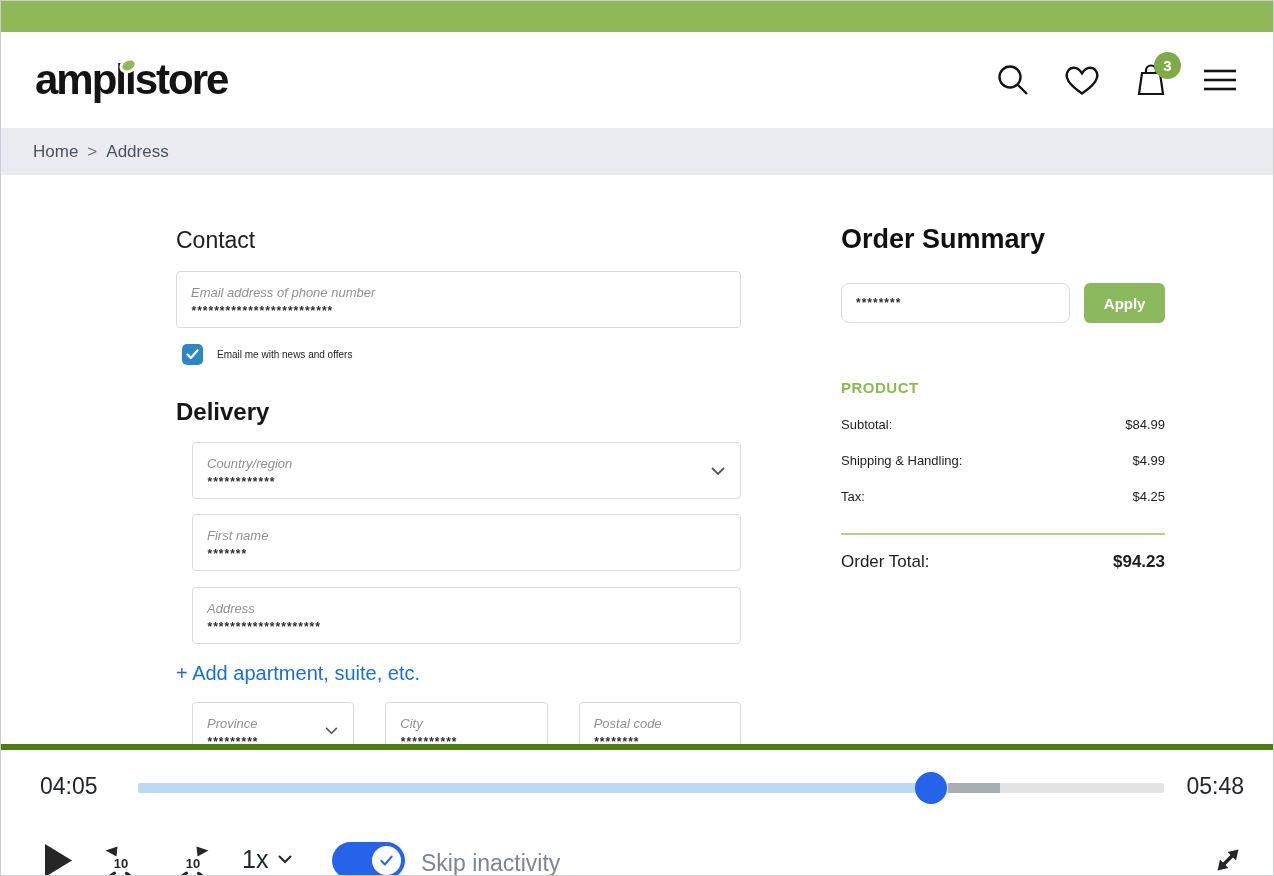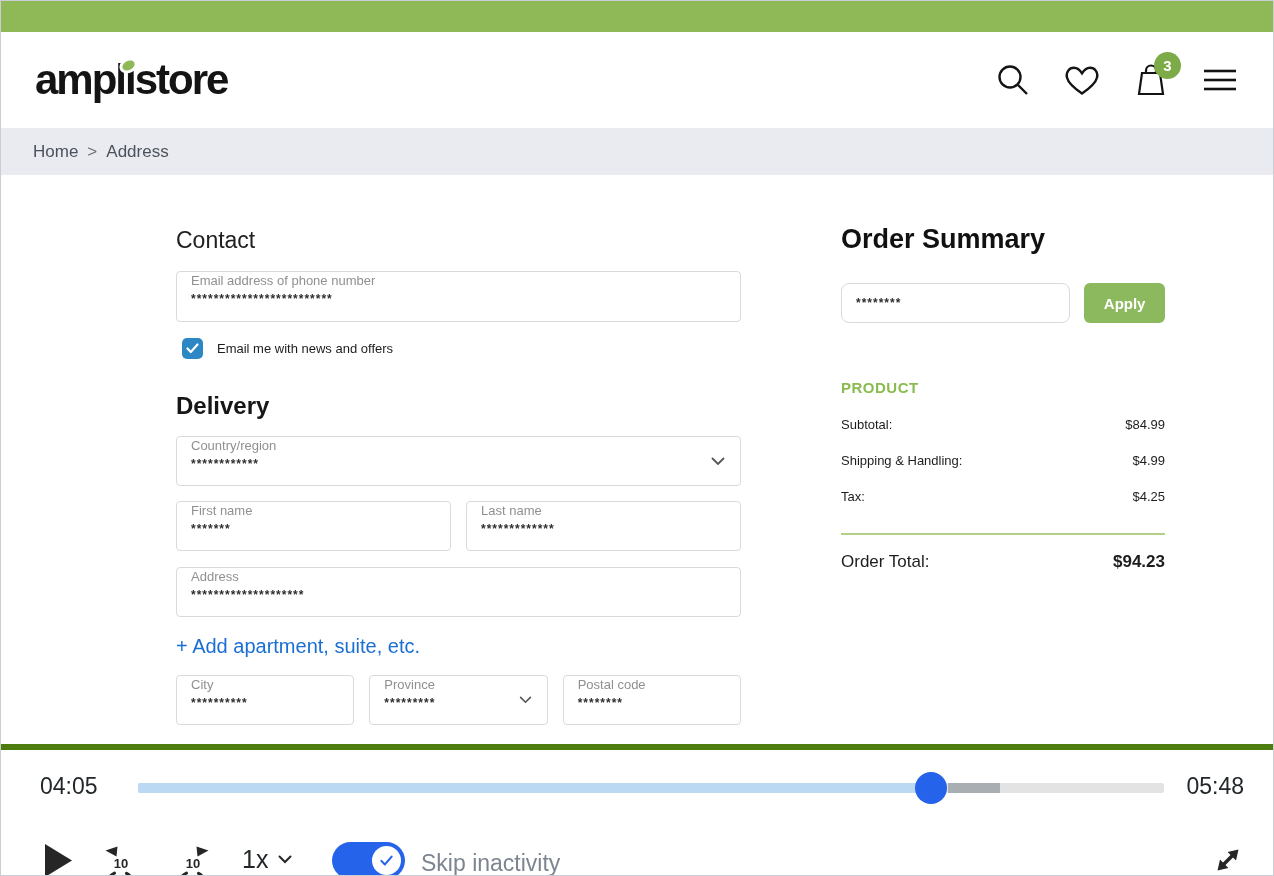--- a/index.html
+++ b/index.html
@@ -26,31 +26,31 @@
   .breadcrumb .sep { color:#6a7078; }
 
   .content { position:relative; height:561px; background:#fff; }
   .col-left { position:absolute; left:175px; top:52px; width:565px; }
   .col-right { position:absolute; left:840px; top:49px; width:324px; }
 
   h2.light { font-size:23px; font-weight:400; color:#202020; margin-bottom:17px; }
   h2.bold  { font-size:24px; font-weight:700; color:#161616; margin-bottom:16px; }
   h2.big   { font-size:27px; font-weight:700; color:#111; margin-bottom:28px; }
 
-  .field { border:1px solid #dadada; border-radius:4px; background:#fff; padding:0 14px 7px;
-    position:relative; min-height:51px; }
-  .field.h50 { min-height:50px; }
+  .field { border:1px solid #dadada; border-radius:4px; background:#fff; padding:12px 14px 7px;
+    position:relative; min-height:51px;font-style:italic; }
+  .field.h50 { min-height:50px;margin-left:16px; }
   .flabel { font-size:13px; color:#909090; line-height:17px; }
   .fvalue { font-size:12px; font-weight:700; color:#2e2e2e; letter-spacing:1px; line-height:17px; margin-top:2px; }
   .chev { position:absolute; right:15px; top:50%; margin-top:-4px; }
 
   .cbrow { display:flex; align-items:center; gap:14px; margin:16px 0 0 6px; }
   .checkbox { width:21px; height:21px; border-radius:5px; background:#2d87c4; display:flex;
     align-items:center; justify-content:center; cursor:pointer; flex:none; }
-  .cbrow label { font-size:13px; color:#1d1d1f; }
+  .cbrow label { font-size:10px; color:#1d1d1f; }
 
   .mt16 { margin-top:16px; } .mt33 { margin-top:33px; }
   .row2 { display:flex; gap:15px; margin-top:15px; }
   .row2 > .field { flex:1; }
   .row3 { display:flex; gap:15px; margin-top:17px; }
   .row3 > .field { width:178.5px; }
   .addlink { display:inline-block; margin-top:18px; font-size:20px; color:#1a6fd4; cursor:pointer; }
 
   .couprow { display:flex; gap:14px; margin-top:2px; }
   .coupon { width:230px; height:40px; border:1px solid #dadada; border-radius:8px; display:flex;
@@ -160,48 +160,44 @@
             <polyline points="1.5,1.5 7,7 12.5,1.5"></polyline>
           </svg>
       </span>
     </div>
 
     <div class="row2">
       <div class="field h50">
         <div class="flabel">First name</div>
         <div class="fvalue">*******</div>
       </div>
-      <div class="field h50">
-        <div class="flabel">Last name</div>
-        <div class="fvalue">*************</div>
-      </div>
     </div>
 
     <div class="field h50 mt16">
       <div class="flabel">Address</div>
       <div class="fvalue">********************</div>
     </div>
 
     <span class="addlink">+ Add apartment, suite, etc.</span>
 
     <div class="row3">
-      <div class="field h50">
-        <div class="flabel">City</div>
-        <div class="fvalue">**********</div>
-      </div>
       <div class="field h50">
         <div class="flabel">Province</div>
         <div class="fvalue">*********</div>
         <span class="chev">
           <svg width="13" height="8" viewBox="0 0 14 9" fill="none" stroke="#555" stroke-width="1.8" stroke-linecap="round">
               <polyline points="1.5,1.5 7,7 12.5,1.5"></polyline>
             </svg>
         </span>
       </div>
       <div class="field h50">
+        <div class="flabel">City</div>
+        <div class="fvalue">**********</div>
+      </div>
+      <div class="field h50">
         <div class="flabel">Postal code</div>
         <div class="fvalue">********</div>
       </div>
     </div>
   </div>
 
   <div class="col-right">
     <h2 class="big">Order Summary</h2>
 
     <div class="couprow">

